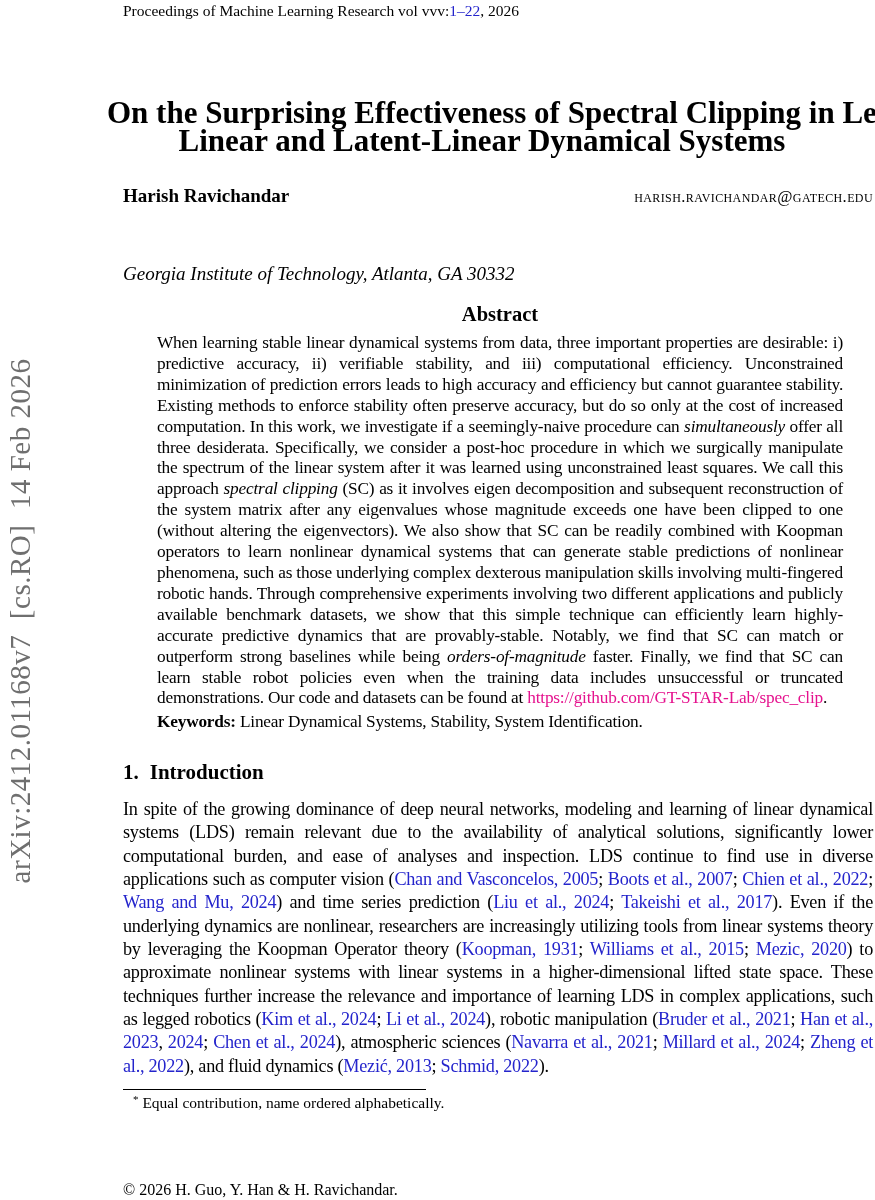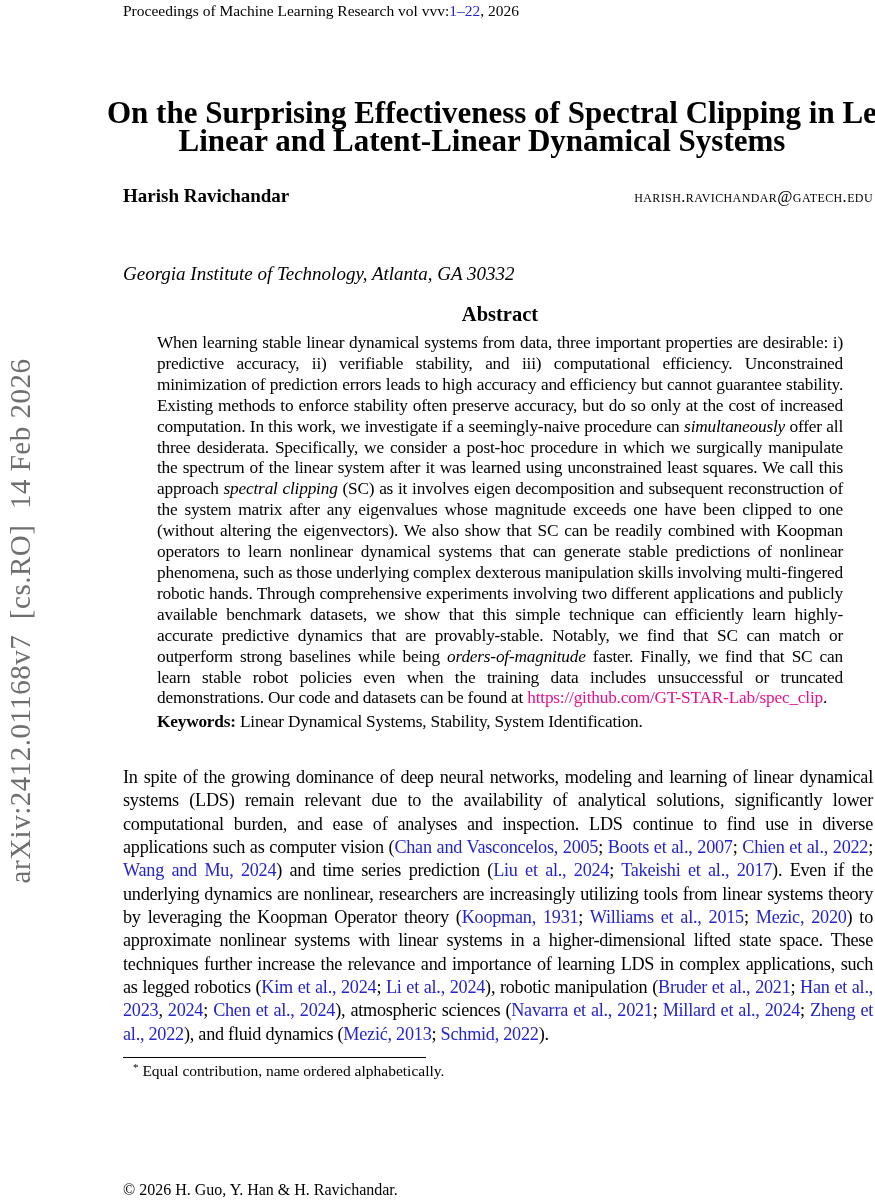--- a/index.html
+++ b/index.html
@@ -49,21 +49,21 @@
     text-align: justify;
   }
   .keywords-line { margin-top: 3px; font-size: 17.3px; line-height: 20.9px; letter-spacing: -0.2px; }
   .keywords-label { font-weight: bold; }
 
   
   .main-flow { position: absolute; left: 123px; top: 760px; width: 750px; }
   .section-heading { font-weight: bold; font-size: 21px; }
   .section-number { display: inline-block; margin-right: 11px; }
   .intro-paragraph {
-    margin-top: 6px;
+    margin-top: 13px;
     font-size: 18.2px; line-height: 23.35px; letter-spacing: -0.25px;
     text-align: justify;
   }
 
   
   .cite { color: #2424cc; cursor: pointer; }
   .url  { color: #e5128e; cursor: pointer; margin-top: 32px; }
   .page-link { color: #2424cc; cursor: pointer; }
   .it { font-style: italic; }
 
@@ -98,20 +98,23 @@
 
   <div class="affiliation">Georgia Institute of Technology, Atlanta, GA 30332</div>
 
   <div class="abstract-section">
     <div class="abstract-heading">Abstract</div>
     <p class="abstract-text"><span>When learning stable linear dynamical systems from data, three important properties are desirable: i) predictive accuracy, ii) verifiable stability, and iii) computational efficiency.  Unconstrained minimization of prediction errors leads to high accuracy and efficiency but cannot guarantee stability. Existing methods to enforce stability often preserve accuracy, but do so only at the cost of increased computation.  In this work, we investigate if a seemingly-naive procedure can </span><span class="it">simultaneously</span><span> offer all three desiderata. Specifically, we consider a post-hoc procedure in which we surgically manipulate the spectrum of the linear system after it was learned using unconstrained least squares. We call this approach </span><span class="it">spectral clipping</span><span> (SC) as it involves eigen decomposition and subsequent reconstruction of the system matrix after any eigenvalues whose magnitude exceeds one have been clipped to one (without altering the eigenvectors).  We also show that SC can be readily combined with Koopman operators to learn nonlinear dynamical systems that can generate stable predictions of nonlinear phenomena, such as those underlying complex dexterous manipulation skills involving multi-fingered robotic hands. Through comprehensive experiments involving two different applications and publicly available benchmark datasets, we show that this simple technique can efficiently learn highly-accurate predictive dynamics that are provably-stable. Notably, we find that SC can match or outperform strong baselines while being </span><span class="it">orders-of-magnitude</span><span> faster. Finally, we find that SC can learn stable robot policies even when the training data includes unsuccessful or truncated demonstrations. Our code and datasets can be found at </span><span class="url">https://github.com/GT-STAR-Lab/spec_clip</span><span>.</span></p>
     <p class="keywords-line"><span class="keywords-label">Keywords:</span><span> Linear Dynamical Systems, Stability, System Identification.</span></p>
   </div>
 
   <div class="main-flow">
+    <div class="section-heading">
+      <span class="section-number">1.</span><span class="section-title">Introduction</span>
+    </div>
     <p class="intro-paragraph"><span>In spite of the growing dominance of deep neural networks, modeling and learning of linear dynamical systems (LDS) remain relevant due to the availability of analytical solutions, significantly lower computational burden, and ease of analyses and inspection.  LDS continue to find use in diverse applications such as computer vision (</span><span class="cite">Chan and Vasconcelos, 2005</span><span>; </span><span class="cite">Boots et al., 2007</span><span>; </span><span class="cite">Chien et al., 2022</span><span>; </span><span class="cite">Wang and Mu, 2024</span><span>) and time series prediction (</span><span class="cite">Liu et al., 2024</span><span>; </span><span class="cite">Takeishi et al., 2017</span><span>). Even if the underlying dynamics are nonlinear, researchers are increasingly utilizing tools from linear systems theory by leveraging the Koopman Operator theory (</span><span class="cite">Koopman, 1931</span><span>; </span><span class="cite">Williams et al., 2015</span><span>; </span><span class="cite">Mezic, 2020</span><span>) to approximate nonlinear systems with linear systems in a higher-dimensional lifted state space. These techniques further increase the relevance and importance of learning LDS in complex applications, such as legged robotics (</span><span class="cite">Kim et al., 2024</span><span>; </span><span class="cite">Li et al., 2024</span><span>), robotic manipulation (</span><span class="cite">Bruder et al., 2021</span><span>; </span><span class="cite">Han et al., 2023</span><span>, </span><span class="cite">2024</span><span>; </span><span class="cite">Chen et al., 2024</span><span>), atmospheric sciences (</span><span class="cite">Navarra et al., 2021</span><span>; </span><span class="cite">Millard et al., 2024</span><span>; </span><span class="cite">Zheng et al., 2022</span><span>), and fluid dynamics (</span><span class="cite">Mezić, 2013</span><span>; </span><span class="cite">Schmid, 2022</span><span>).</span></p>
     <div class="footnote-rule"></div>
     <div class="footnote"><span class="footnote-marker">*</span><span> Equal contribution, name ordered alphabetically.</span></div>
   </div>
 
   <div class="copyright-footer">© 2026 H. Guo, Y. Han &amp; H. Ravichandar.</div>
 
 </div>
 
 </body></html>

